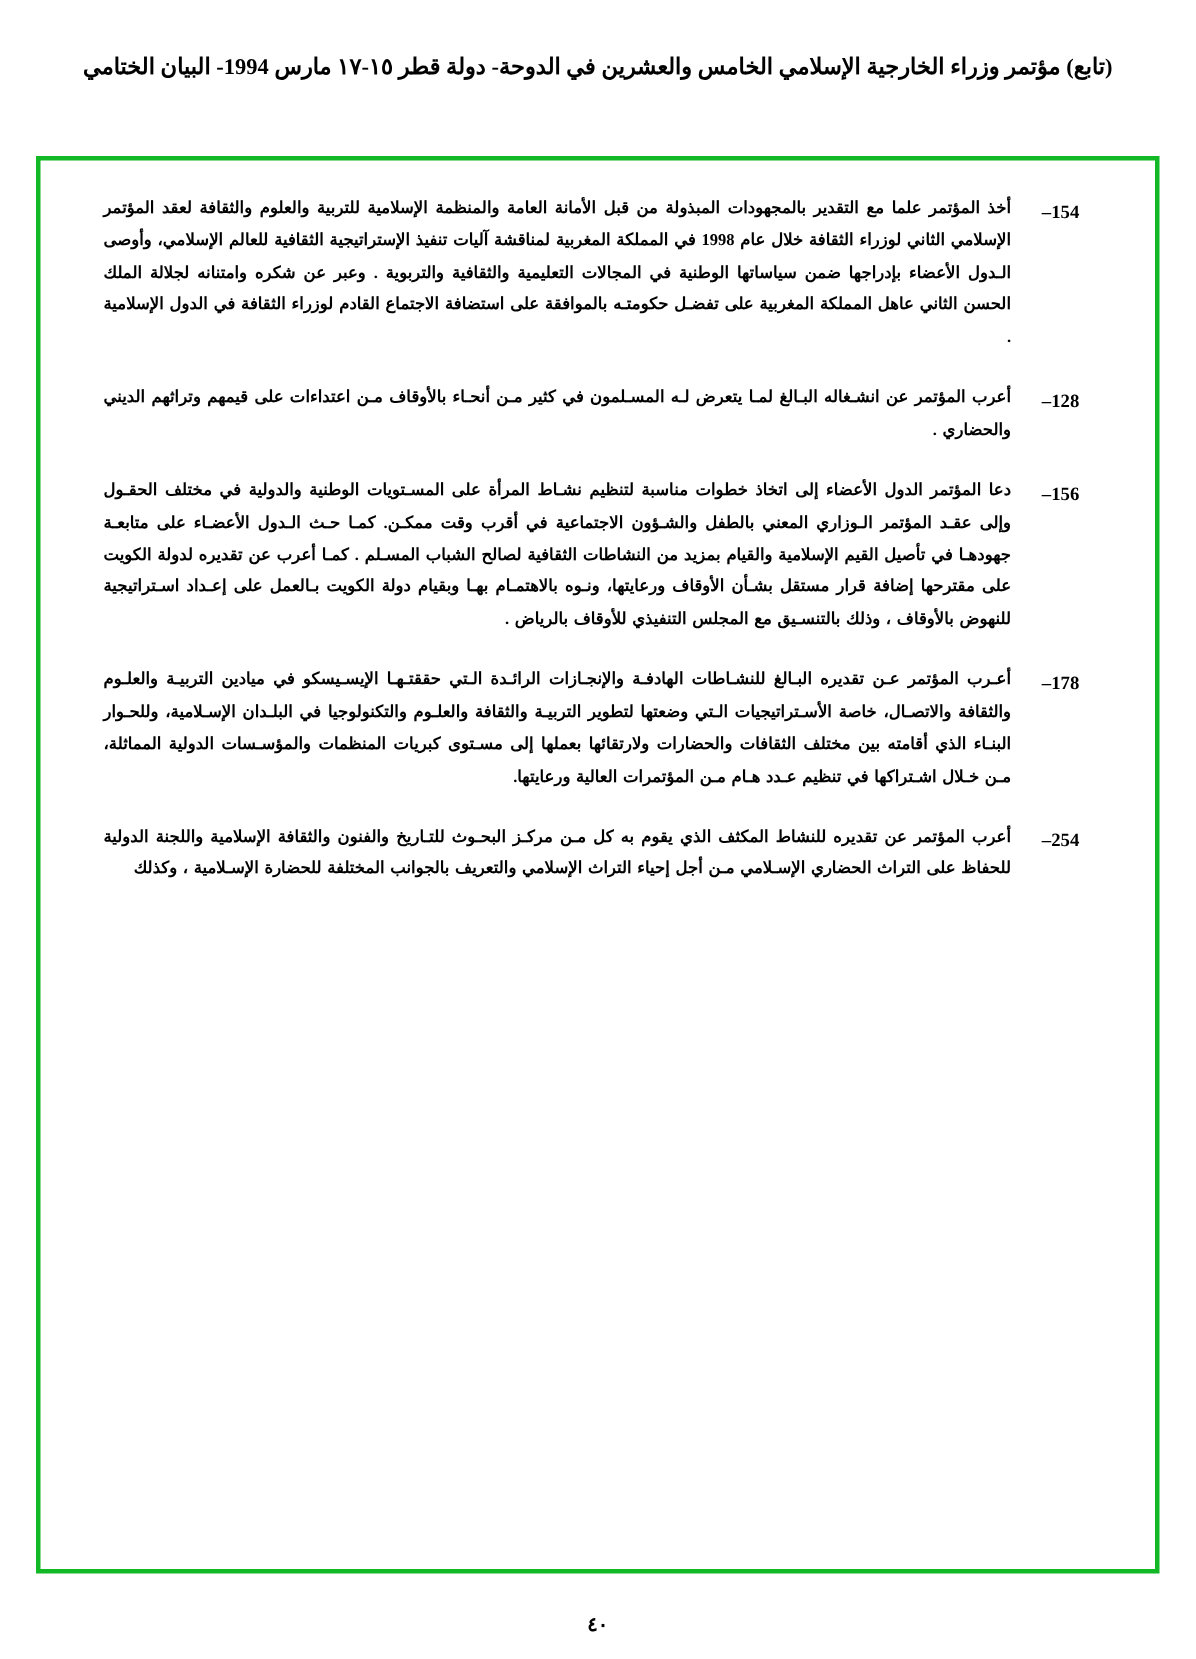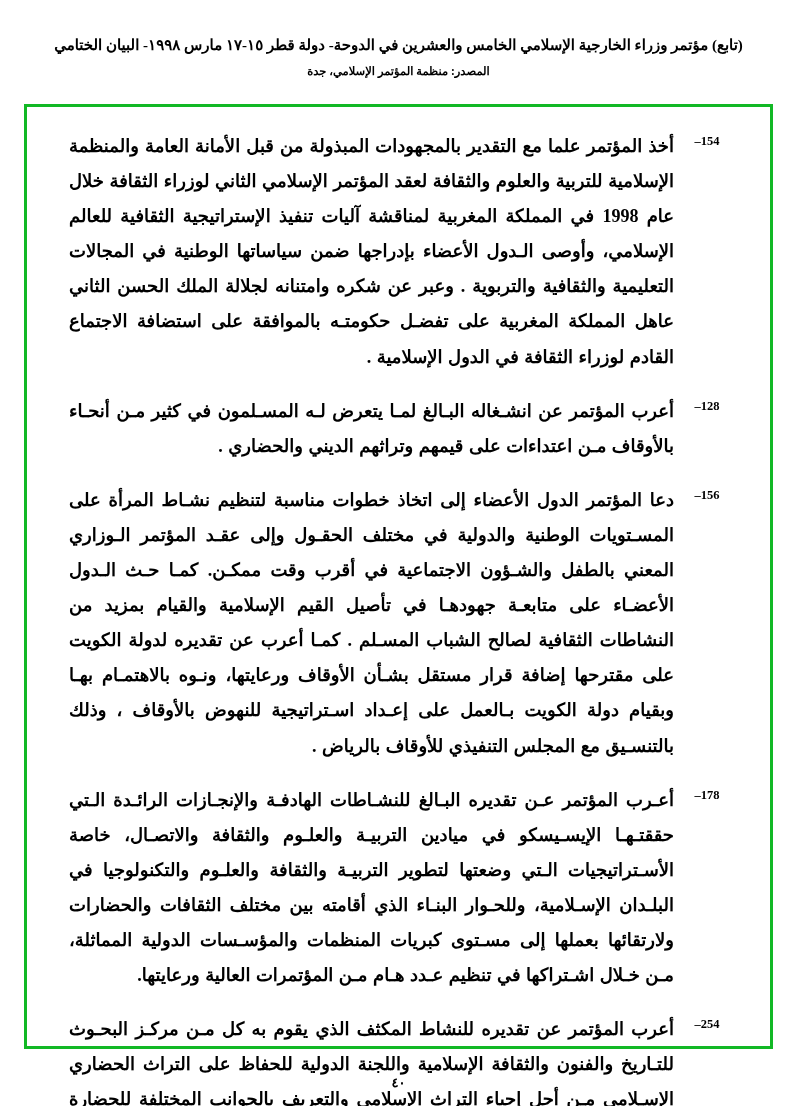--- a/index.html
+++ b/index.html
@@ -70,21 +70,21 @@
     font-weight: bold;
     padding-top: 5px;
     white-space: nowrap;
     font-family: "Liberation Serif", "DejaVu Serif", serif;
   }
   .para-body {
     flex: 1 1 auto;
     direction: rtl;
     text-align: justify;
     text-align-last: right;
-    font-size: 18px;
+    font-size: 11px;
     line-height: 1.95;
     font-weight: bold;
     padding-right: 10px;
     padding-left: 6px;
     word-spacing: 1px;
   }
   .para:last-child .para-body { text-align-last: right; }
   
   .footer {
     position: absolute;
@@ -96,22 +96,21 @@
     font-weight: bold;
     direction: rtl;
   }
 </style>
 </head>
 <body>
 
 <div class="page">
 
   <div class="header">
-    <div class="header-title">(تابع) مؤتمر وزراء الخارجية الإسلامي الخامس والعشرين في الدوحة- دولة قطر  ١٥-١٧ مارس ١٩٩٨- البيان الختامي</div>
-    <div class="header-source">المصدر: منظمة المؤتمر الإسلامي، جدة</div>
+    <div class="header-title">(تابع) مؤتمر وزراء الخارجية الإسلامي الخامس والعشرين في الدوحة- دولة قطر  ١٥-١٧ مارس 1994- البيان الختامي</div>
   </div>
 
   <div class="frame">
     <div class="frame-inner">
 
       <div class="para">
         <div class="para-num">154–</div>
         <div class="para-body">أخذ المؤتمر علما مع التقدير بالمجهودات المبذولة من قبل الأمانة العامة والمنظمة الإسلامية للتربية والعلوم والثقافة لعقد المؤتمر الإسلامي الثاني لوزراء الثقافة خلال عام 1998 في المملكة المغربية لمناقشة آليات تنفيذ الإستراتيجية الثقافية للعالم الإسلامي، وأوصى الـدول الأعضاء بإدراجها ضمن سياساتها الوطنية في المجالات التعليمية والثقافية والتربوية . وعبر عن شكره وامتنانه لجلالة الملك الحسن الثاني عاهل المملكة المغربية على تفضـل حكومتـه بالموافقة على استضافة الاجتماع القادم لوزراء الثقافة في الدول الإسلامية .</div>
       </div>
 

